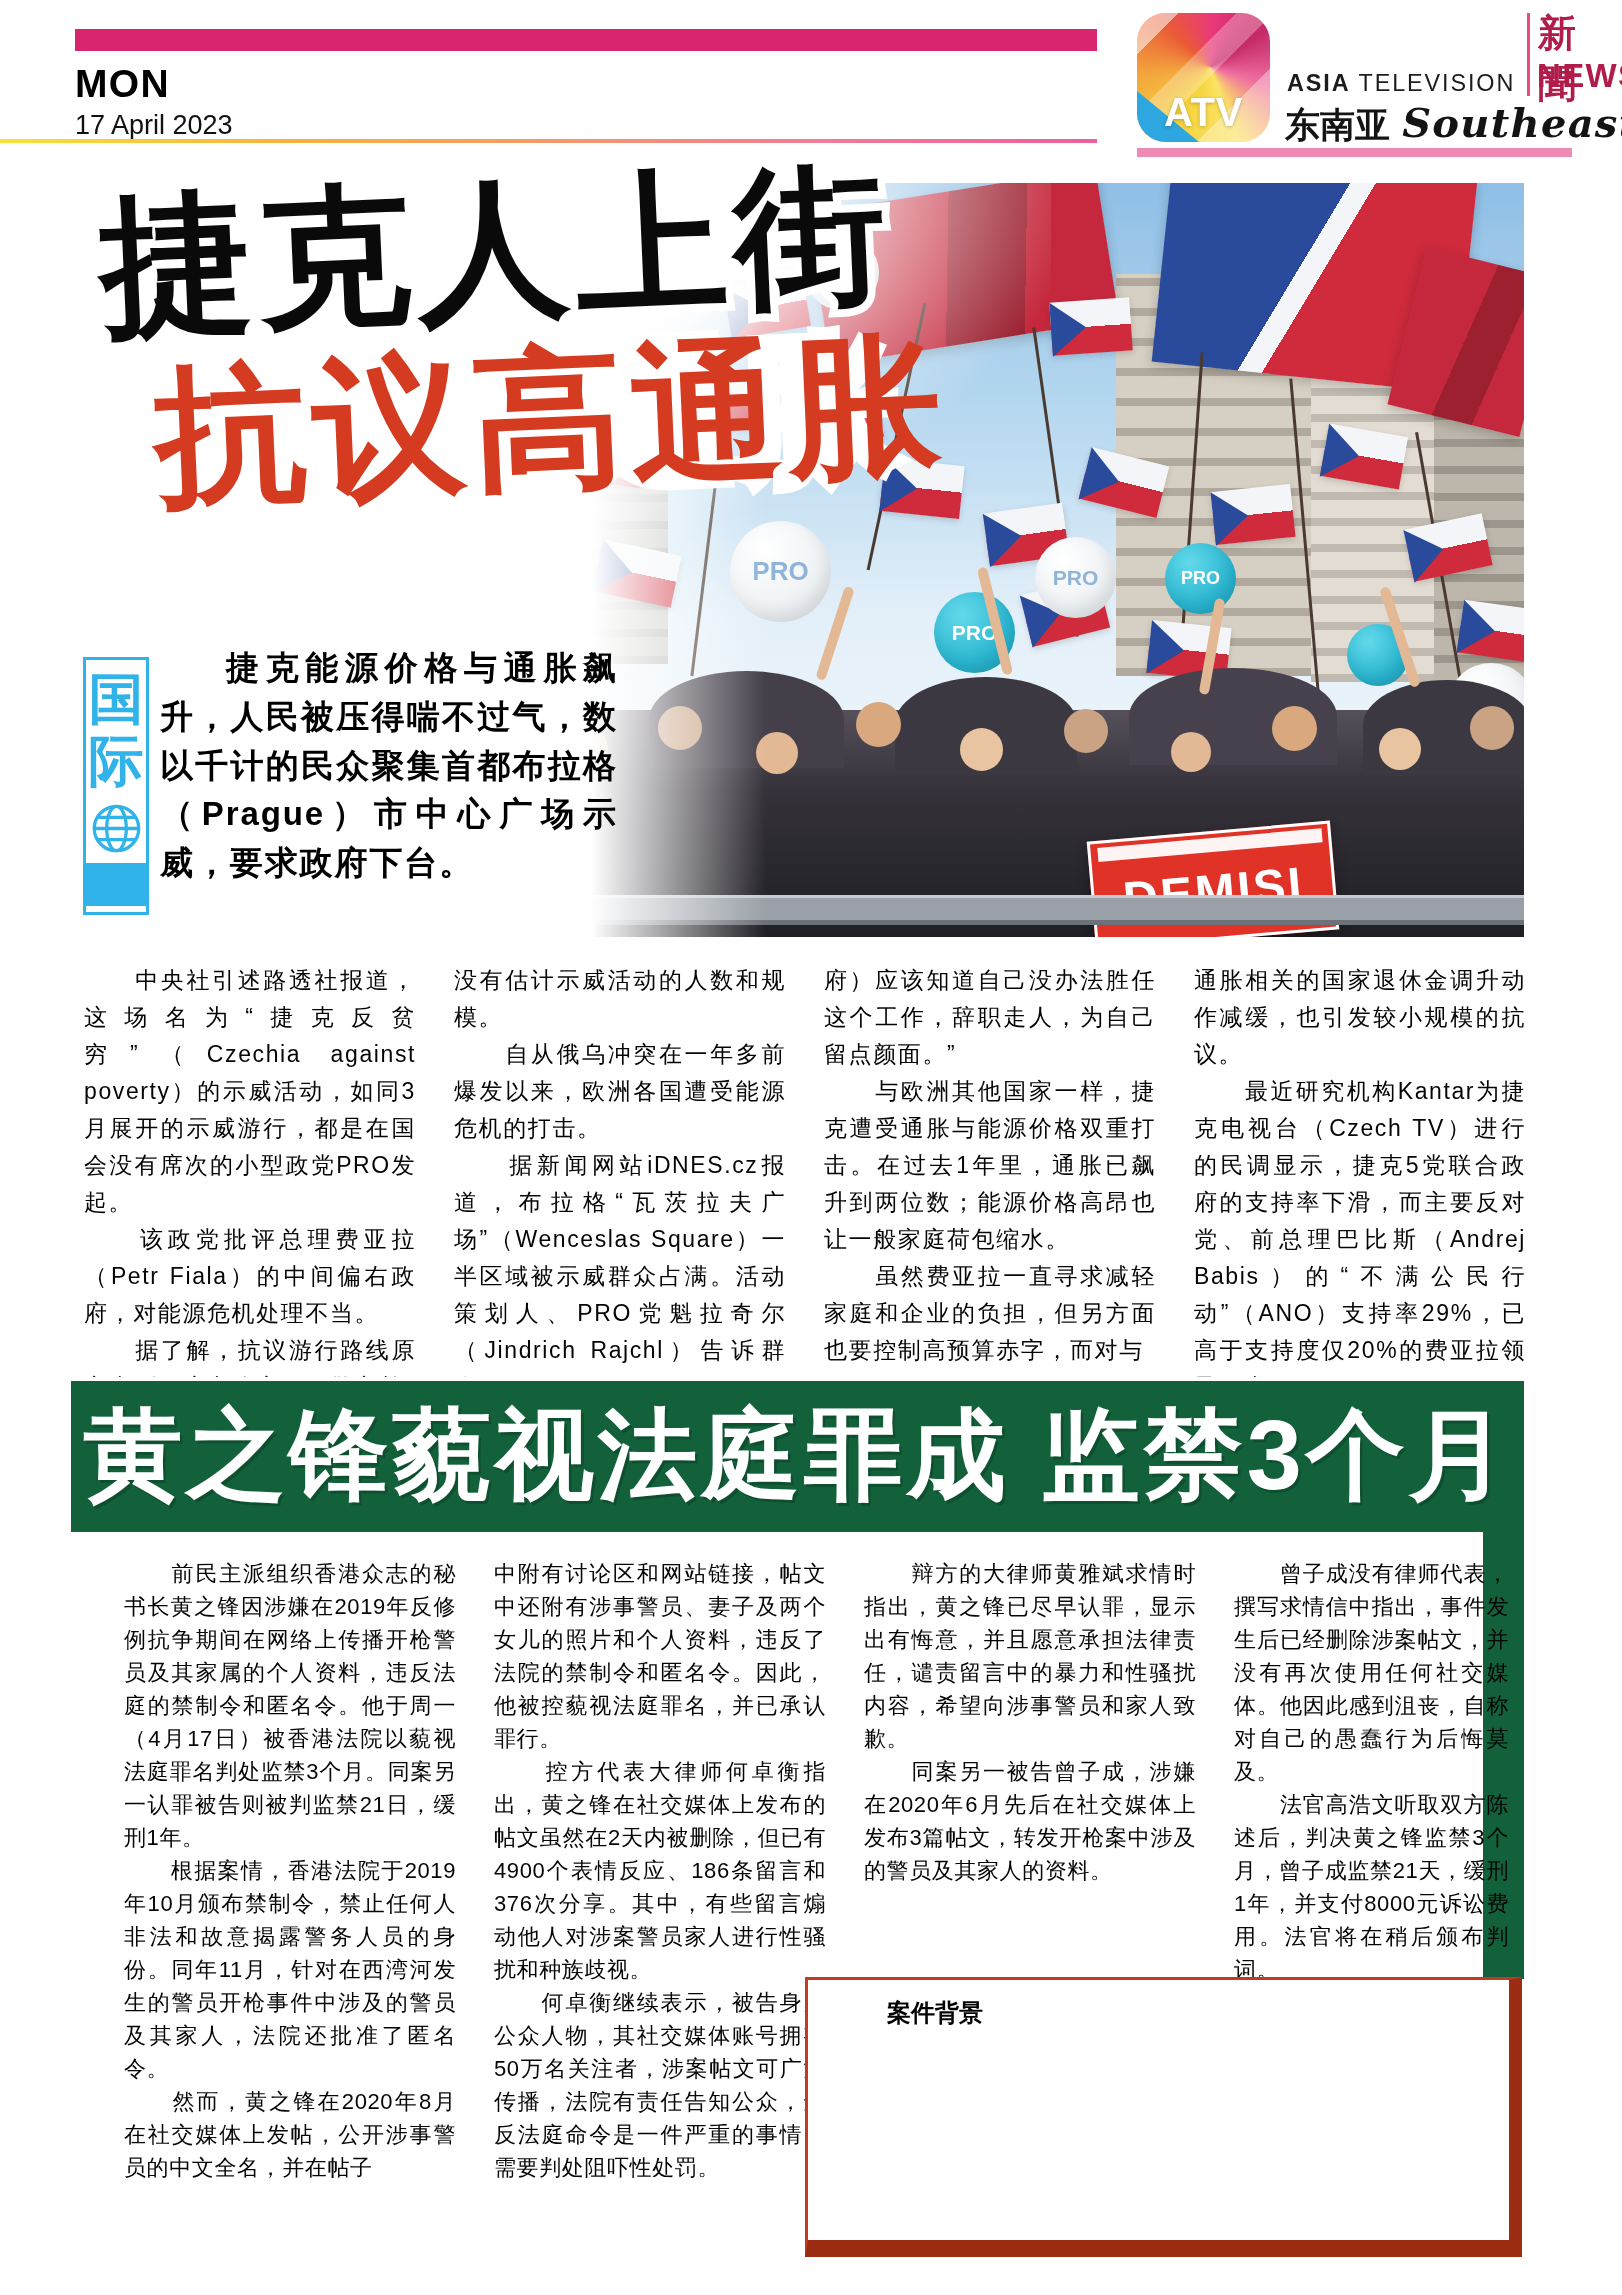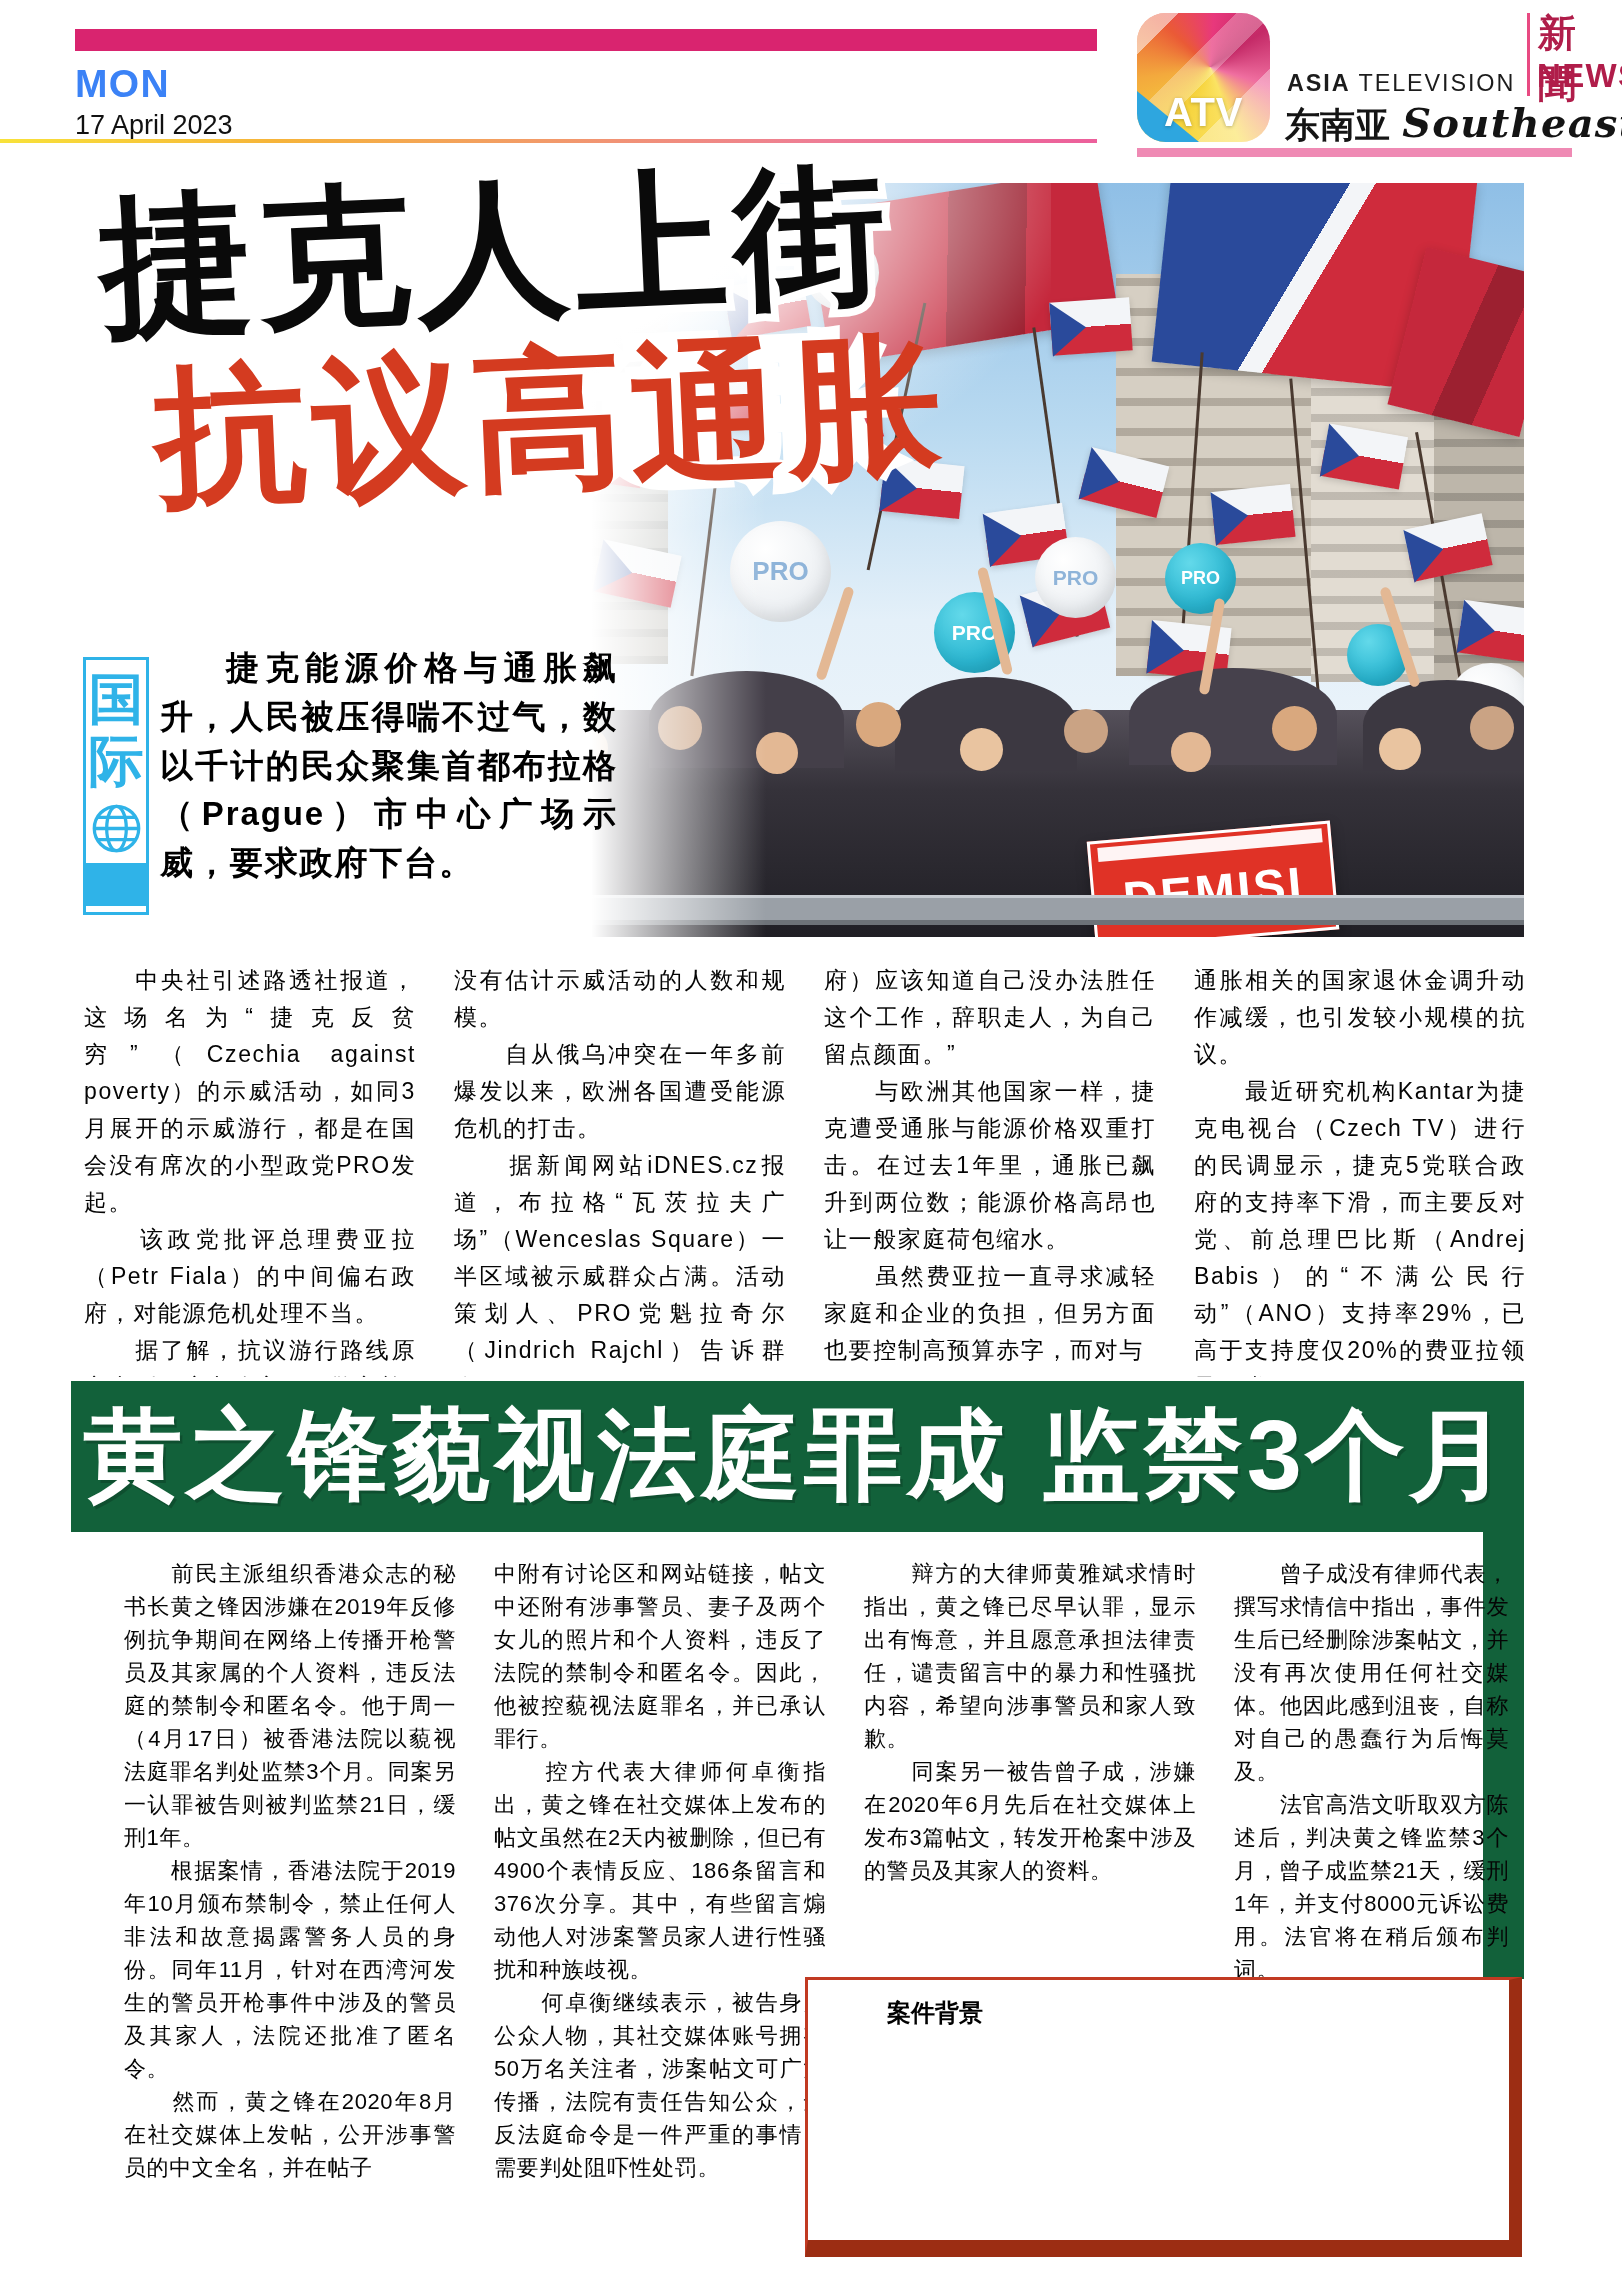--- a/index.html
+++ b/index.html
@@ -4,21 +4,21 @@
 <style>
   html,body{margin:0;padding:0;}
   body{
     width:1623px;height:2295px;position:relative;background:#fff;
     font-family:"Liberation Sans","DejaVu Sans",sans-serif;color:#000;overflow:hidden;
   }
   .abs{position:absolute;}
 
   
   .top-bar{left:75px;top:29px;width:1022px;height:22px;background:#d9246f;}
-  .day{left:75px;top:62px;font-size:39px;font-weight:900;color:#3b82f6;letter-spacing:1.3px;}
+  .day{left:75px;top:62px;font-size:39px;font-weight:900;color:#000000;letter-spacing:1.3px;}
   .date{left:75px;top:110px;font-size:27px;font-weight:500;color:#111;}
   .grad-line{left:0;top:139px;width:1097px;height:3.9px;
     background:linear-gradient(90deg,#f8e23a,#f6b43a,#f29a6a,#ee7d96,#ec5f9b);}
   .logo{left:1137px;top:9px;width:435px;height:136px;}
   .atv-icon{position:absolute;left:0;top:3.9px;width:133px;height:129px;border-radius:28.6px;overflow:hidden;
     background:conic-gradient(from 210deg at 55% 42%,#f6d33c,#f3a93d,#ea5a36,#e8387c,#c42a67,#f06fa0,#fbe364,#f6d33c);}
   .atv-icon .facets{position:absolute;inset:0;
     background:linear-gradient(135deg,rgba(255,255,255,.55) 0 16%,rgba(255,255,255,0) 16% 38%,rgba(255,255,255,.28) 38% 52%,rgba(255,255,255,0) 52% 72%,rgba(255,255,255,.35) 72%);}
   .atv-icon .facet-blue{position:absolute;left:0;bottom:0;width:62px;height:51px;background:#2ea6df;
     clip-path:polygon(0 100%,100% 100%,0 0);}

